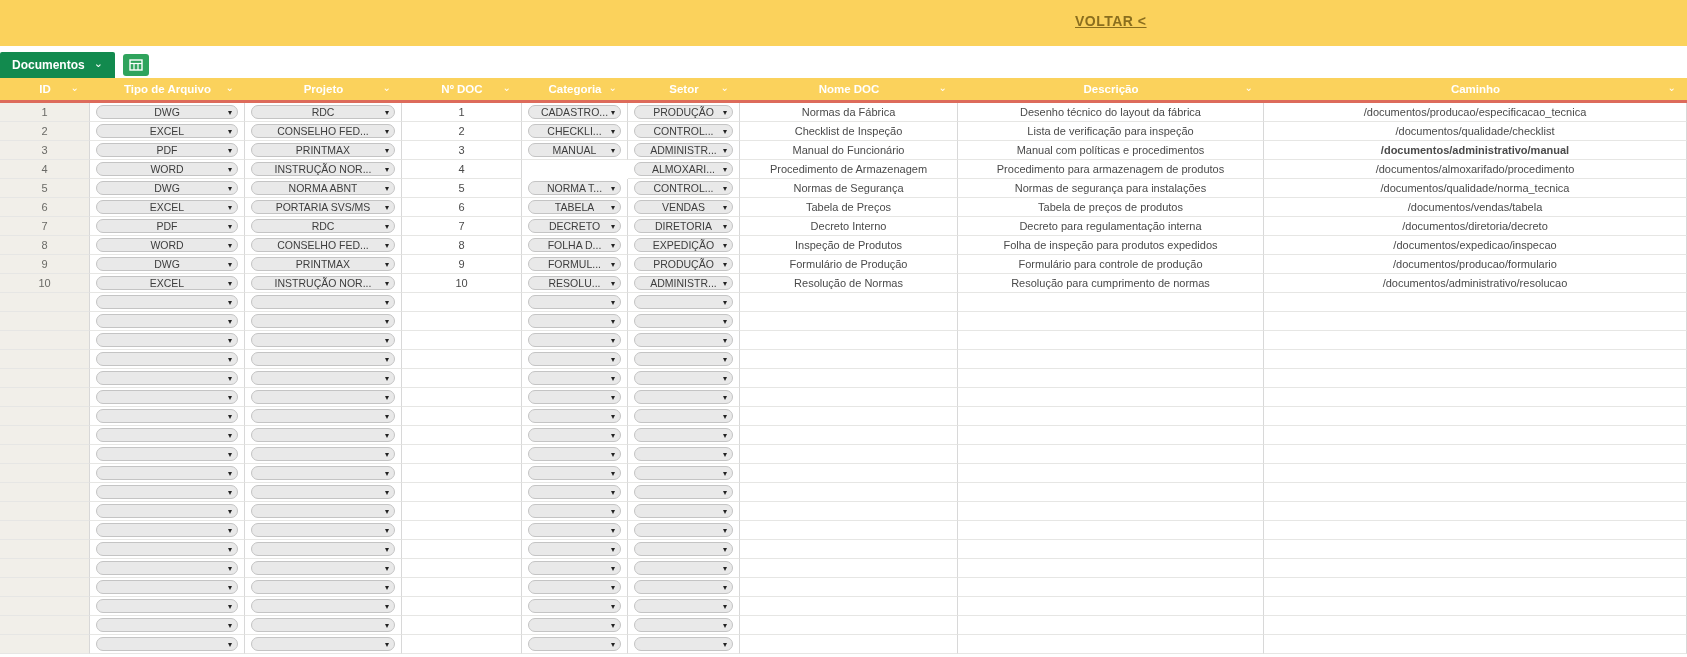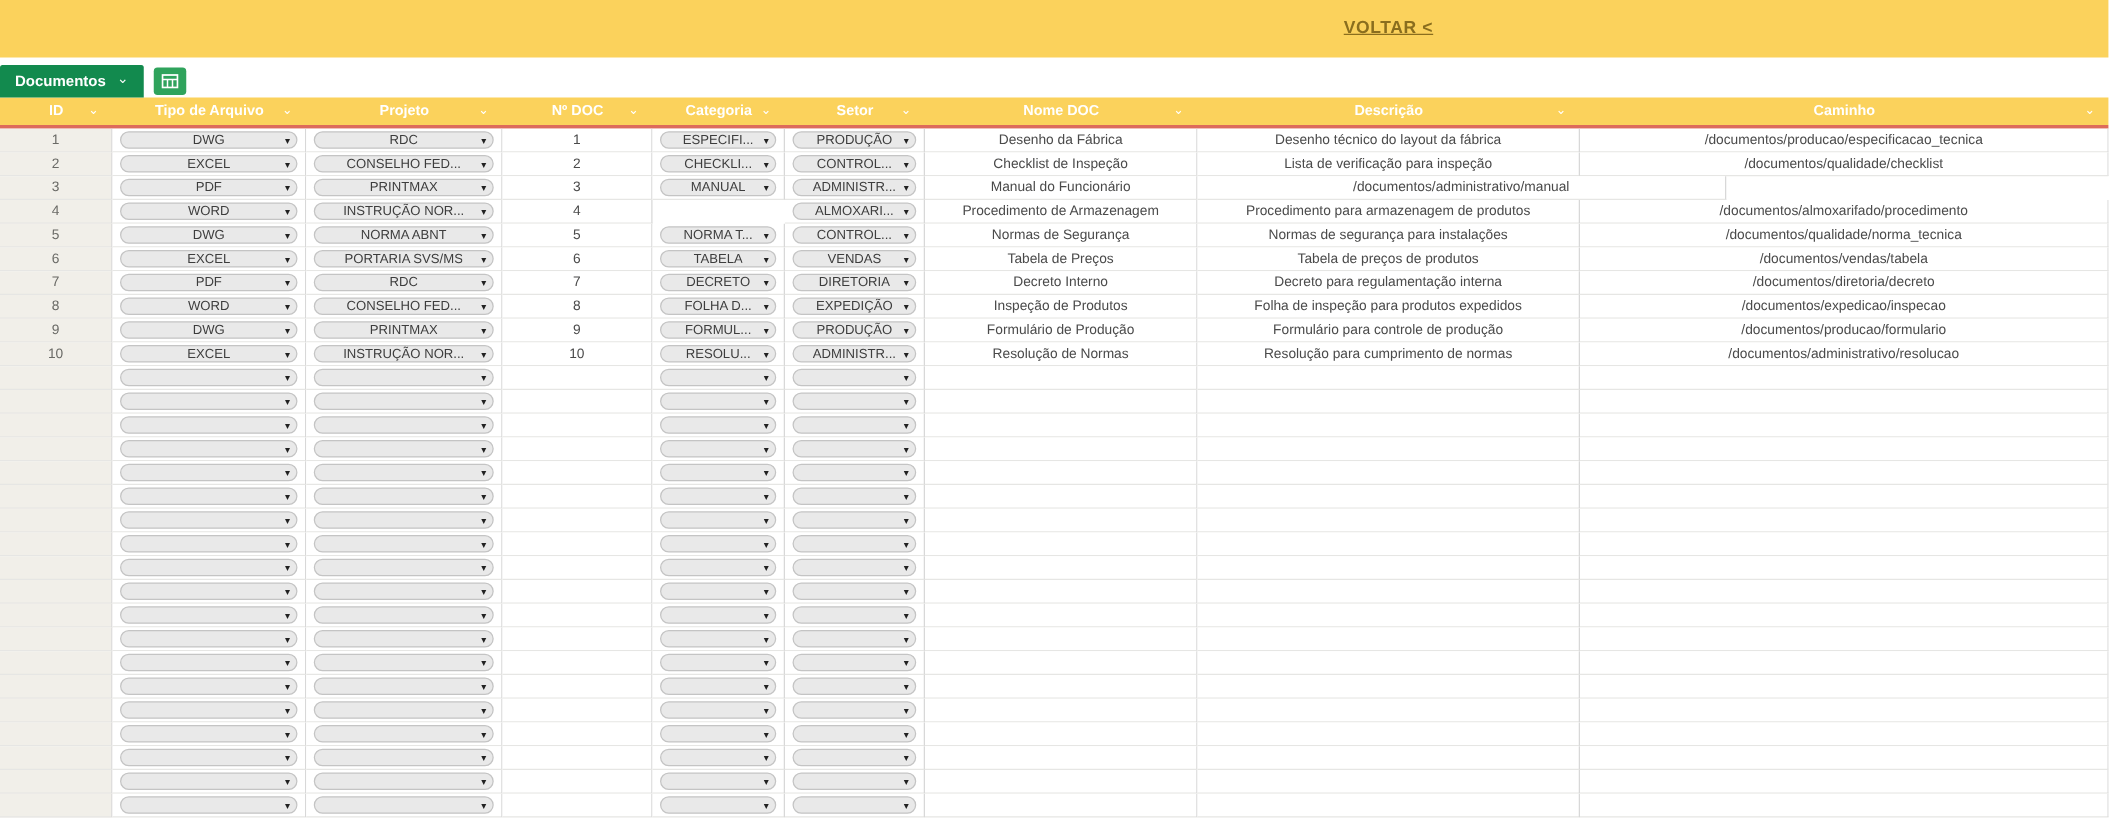--- a/index.html
+++ b/index.html
@@ -118,31 +118,31 @@
           </div>
           <div class="td col-projeto" style="width: 157px;">
             <div class="pill">
               <span class="pill-value">RDC</span>
               <span class="pill-arrow">▾</span>
             </div>
           </div>
           <div class="td col-ndoc" style="width: 120px;">1</div>
           <div class="td col-categoria" style="width: 106px;">
             <div class="pill">
-              <span class="pill-value">ESPECIFI...</span>
+              <span class="pill-value">CADASTRO...</span>
               <span class="pill-arrow">▾</span>
             </div>
           </div>
           <div class="td col-setor" style="width: 112px;">
             <div class="pill">
               <span class="pill-value">PRODUÇÃO</span>
               <span class="pill-arrow">▾</span>
             </div>
           </div>
-          <div class="td col-nome" style="width: 218px;">Desenho da Fábrica</div>
+          <div class="td col-nome" style="width: 218px;">Normas da Fábrica</div>
           <div class="td col-descricao" style="width: 306px;">Desenho técnico do layout da fábrica</div>
           <div class="td col-caminho" style="width: 423px;">/documentos/producao/especificacao_tecnica</div>
         </div>
         <div class="tr">
           <div class="td col-id" style="width: 90px;">2</div>
           <div class="td col-tipo" style="width: 155px;">
             <div class="pill">
               <span class="pill-value">EXCEL</span>
               <span class="pill-arrow">▾</span>
             </div>
@@ -191,21 +191,22 @@
               <span class="pill-arrow">▾</span>
             </div>
           </div>
           <div class="td col-setor" style="width: 112px;">
             <div class="pill">
               <span class="pill-value">ADMINISTR...</span>
               <span class="pill-arrow">▾</span>
             </div>
           </div>
           <div class="td col-nome" style="width: 218px;">Manual do Funcionário</div>
-          <div class="td col-caminho" style="width: 423px;">/documentos/administrativo/manual</div>
+          <div class="td col-descricao" style="width: 306px;">Manual com políticas e procedimentos</div>
+          <div class="td col-caminho" style="width: 423px; font-weight: bold;">/documentos/administrativo/manual</div>
         </div>
         <div class="tr">
           <div class="td col-id" style="width: 90px;">4</div>
           <div class="td col-tipo" style="width: 155px;">
             <div class="pill">
               <span class="pill-value">WORD</span>
               <span class="pill-arrow">▾</span>
             </div>
           </div>
           <div class="td col-projeto" style="width: 157px;">

